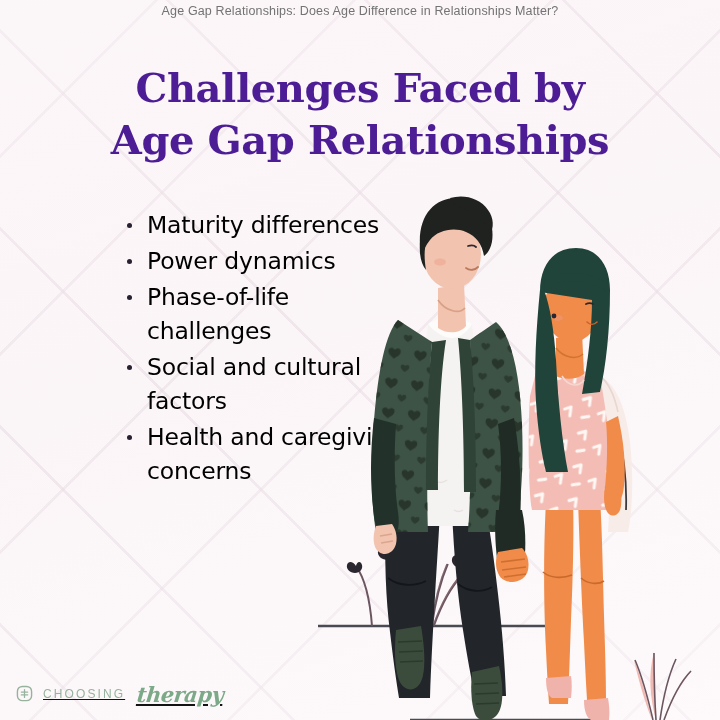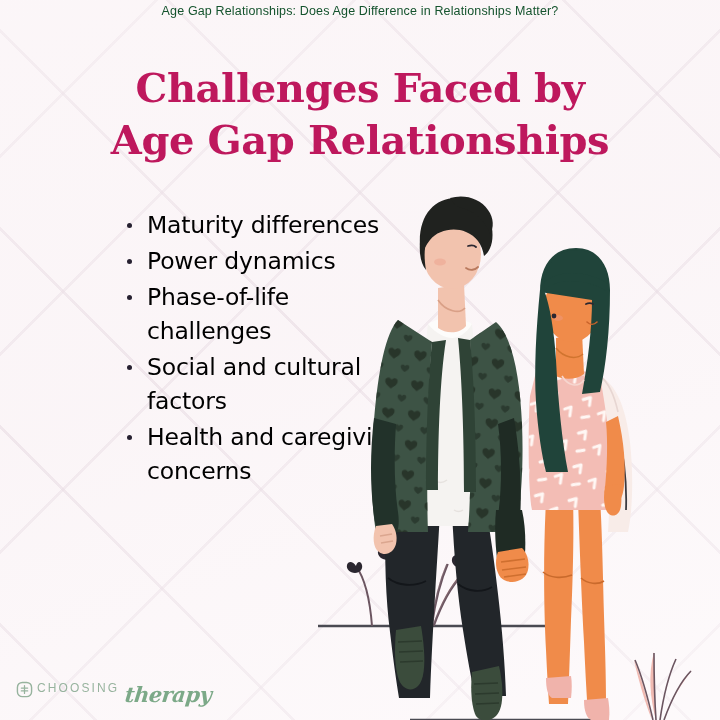--- a/index.html
+++ b/index.html
@@ -51,33 +51,33 @@
 
   
   .kicker {
     position: absolute;
     top: 4px;
     left: 0;
     right: 0;
     text-align: center;
     font-size: 12.5px;
     letter-spacing: 0.15px;
-    color: #14532d;
+    color: #737373;
     font-family: "Liberation Sans", sans-serif;
     white-space: nowrap;
   }
 
   
   .headline {
     position: absolute;
     top: 62px;
     left: 0;
     right: 0;
     text-align: center;
-    color: #be185d;
+    color: #4c1d95;
     font-family: "DejaVu Serif", "Liberation Serif", serif;
     font-weight: bold;
     font-size: 40px;
     line-height: 52px;
     letter-spacing: -0.4px;
   }
   .headline .l1 { display: block; }
   .headline .l2 { display: block; }
 
   
@@ -121,22 +121,24 @@
     height: 540px;
   }
   .illustration svg { display: block; }
 
   
   .logo {
     position: absolute;
     left: 16px;
     bottom: 14px;
     display: flex;
-    gap: 4px;
+    align-items: center;
+    gap: 10px;
     opacity: 0.92;
+    text-decoration: underline;
   }
   .logo-mark {
     width: 17px;
     height: 17px;
     flex: 0 0 auto;
   }
   .logo-word {
     font-size: 12px;
     letter-spacing: 2.1px;
     color: #8fae97;

